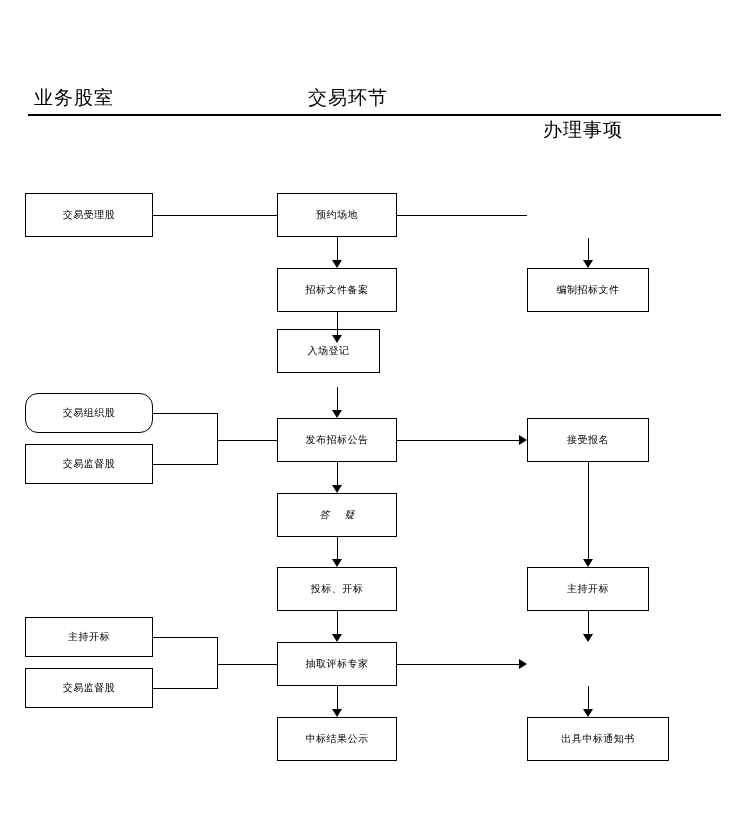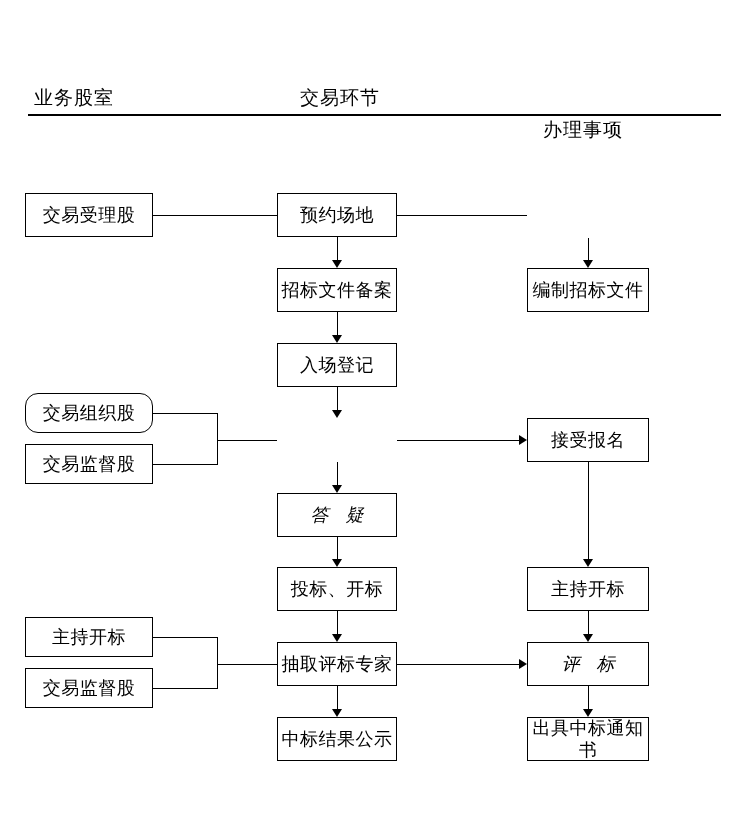--- a/index.html
+++ b/index.html
@@ -34,21 +34,21 @@
   }
   .box {
     position: absolute;
     box-sizing: border-box;
     border: 1px solid #000;
     background: #fff;
     display: flex;
     align-items: center;
     justify-content: center;
     text-align: center;
-    font-size: 18px;
+    font-size: 10px;
     color: #000;
     line-height: 1.25;
     letter-spacing: 0.5px;
   }
   .box.two-line {
     font-size: 14px;
     line-height: 1.3;
     letter-spacing: 0px;
   }
   .box.wide-space {
@@ -78,43 +78,43 @@
     border-bottom: 5px solid transparent;
     border-left: 8px solid #000;
   }
 </style>
 </head>
 <body>
 
 <div id="page">
 
   <div class="hdr" style="left:34px; top:85px;">业务股室</div>
-  <div class="hdr" style="left:300px; top:85px;">交易环节</div>
+  <div class="hdr" style="left:308px; top:85px;">交易环节</div>
   <div class="hdr" style="left:543px; top:85px;margin-top:32px;">办理事项</div>
   <div class="hdr-rule"></div>
 
   <div class="box" style="left:25px; top:193px; width:128px; height:44px;">交易受理股</div>
   <div class="box" style="left:25px; top:393px; width:128px; height:40px;border-radius:13px;">交易组织股</div>
   <div class="box" style="left:25px; top:444px; width:128px; height:40px;">交易监督股</div>
   <div class="box" style="left:25px; top:617px; width:128px; height:40px;">主持开标</div>
   <div class="box" style="left:25px; top:668px; width:128px; height:40px;">交易监督股</div>
 
   <div class="box" style="left:277px; top:193px; width:120px; height:44px;">预约场地</div>
   <div class="box" style="left:277px; top:268px; width:120px; height:44px;">招标文件备案</div>
-  <div class="box" style="left:277px; top:343px; width:120px; height:44px;">入场登记</div>
+  <div class="box" style="left:277px; top:329px; width:103px; height:44px;">入场登记</div>
+  <div class="box" style="left:277px; top:418px; width:120px; height:44px;">发布招标公告</div>
   <div class="box wide-space" style="left:277px; top:493px; width:120px; height:44px;">答  疑</div>
   <div class="box" style="left:277px; top:567px; width:120px; height:44px;">投标、开标</div>
   <div class="box" style="left:277px; top:642px; width:120px; height:44px;">抽取评标专家</div>
   <div class="box" style="left:277px; top:717px; width:120px; height:44px;">中标结果公示</div>
 
   <div class="box" style="left:527px; top:268px; width:122px; height:44px;">编制招标文件</div>
   <div class="box" style="left:527px; top:567px; width:122px; height:44px;">主持开标</div>
   <div class="box" style="left:527px; top:418px; width:122px; height:44px;">接受报名</div>
-  <div class="box wide-space" style="left:527px; top:642px; width:122px; height:44px;">评  标</div>
-  <div class="box" style="left:527px; top:717px; width:122px; height:44px;">出具中标通知书</div>
+  <div class="box" style="left:527px; top:717px; width:142px; height:44px;">出具中标通知书</div>
 
   <div class="ln h" style="left:153px; top:215px; width:124px;"></div>
 
   <div class="ln h" style="left:397px; top:215px; width:130px;"></div>
 
   <div class="ln v" style="left:337px; top:237px; height:23px;"></div>
   <div class="arrow-down" style="left:332px; top:260px;"></div>
 
   <div class="ln v" style="left:337px; top:312px; height:23px;"></div>
   <div class="arrow-down" style="left:332px; top:335px;"></div>

